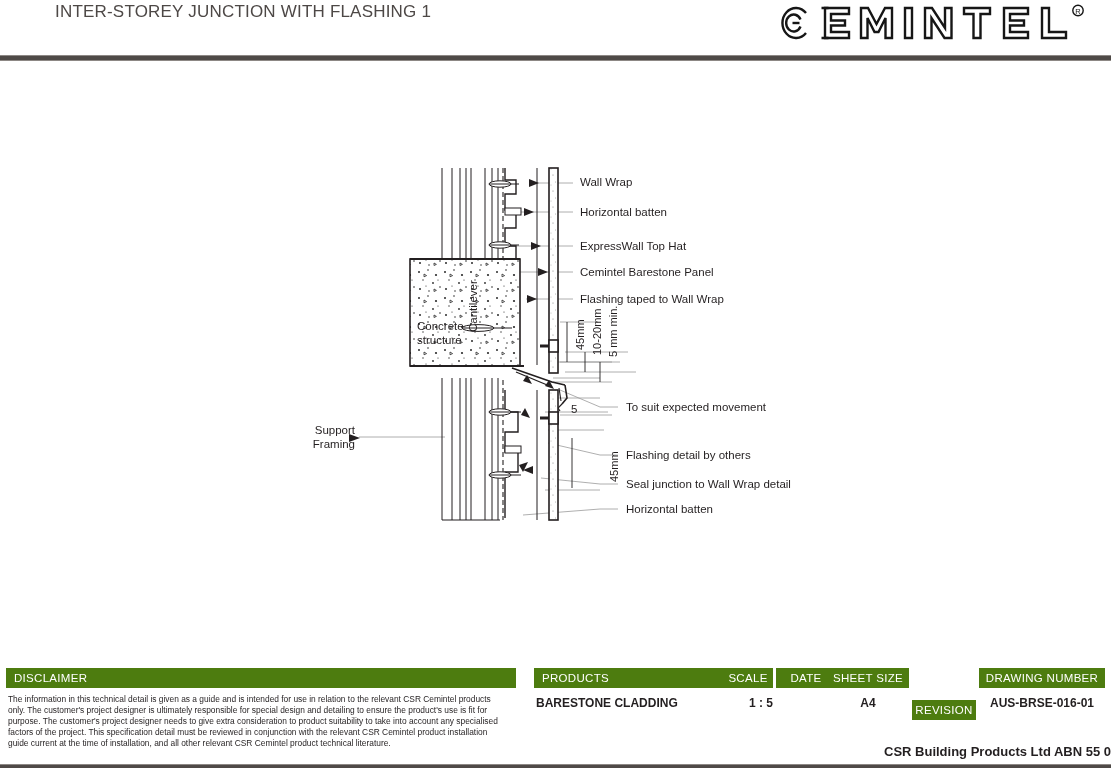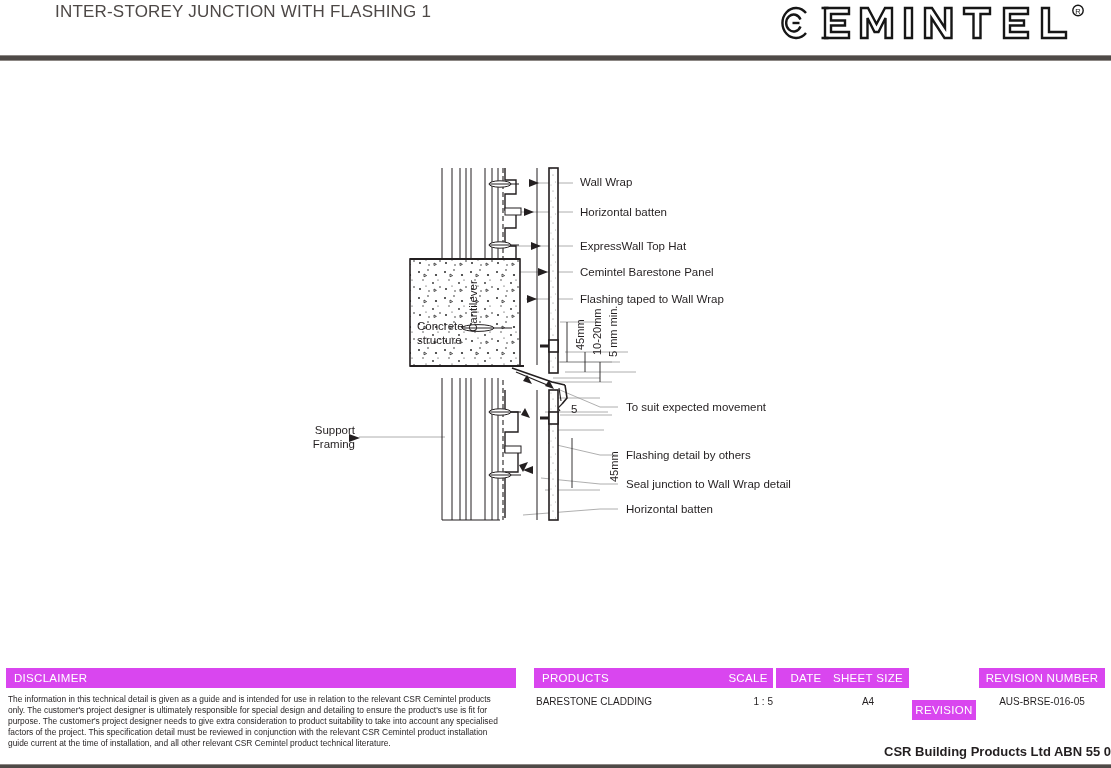--- a/index.html
+++ b/index.html
@@ -13,25 +13,25 @@
   #logo{position:absolute;right:6px;top:2px;height:42px;}
   #header-rule{position:absolute;left:0;top:55px;width:1111px;height:4px;
                background:#4f4a47;border-top:1px solid #8d8885;border-bottom:1px solid #8d8885;}
 
   
   #drawing{position:absolute;left:0;top:60px;width:1111px;height:600px;}
   #drawing svg{display:block;}
 
   
   #footer{position:absolute;left:0;top:664px;width:1111px;height:104px;}
-  .hdrcell{position:absolute;height:20px;background:#d946ef;color:#ffffff;
+  .hdrcell{position:absolute;height:20px;background:#4d7c0f;color:#ffffff;
            font-size:11.5px;line-height:20px;letter-spacing:.3px;}
   .hdrcell.l{padding-left:8px;}
   .hdrcell.c{text-align:center;}
-  .valcell{position:absolute;font-size:10px;color:#231f20;}
+  .valcell{position:absolute;font-size:12px;color:#231f20;font-weight:bold;}
   .valcell.c{text-align:center;}
   #disclaimer-body{position:absolute;left:8px;top:30px;width:500px;font-size:8.4px;
                    line-height:10.9px;color:#231f20;text-align:left;}
   #abn{position:absolute;left:884px;top:80px;font-size:13px;font-weight:bold;
        color:#231f20;white-space:nowrap;}
   #footer-rule{position:absolute;left:0;top:100px;width:1111px;height:4px;
                background:#4f4a47;border-top:1px solid #8d8885;}
 
   
   .lbl{font-family:"Liberation Sans","DejaVu Sans",sans-serif;font-size:11.5px;fill:#231f20;}
@@ -299,27 +299,27 @@
 </div>
 
 <div id="footer">
 
   <div class="hdrcell l" style="left:6px;top:4px;width:502px;">DISCLAIMER</div>
   <div class="hdrcell l" style="left:534px;top:4px;width:186px;">PRODUCTS</div>
   <div class="hdrcell c" style="left:723px;top:4px;width:50px;">SCALE</div>
   <div class="hdrcell c" style="left:776px;top:4px;width:60px;">DATE</div>
   <div class="hdrcell c" style="left:827px;top:4px;width:82px;">SHEET SIZE</div>
   <div class="hdrcell c" style="left:912px;top:4px;width:64px;margin-top:32px;">REVISION</div>
-  <div class="hdrcell c" style="left:979px;top:4px;width:126px;">REVISION NUMBER</div>
+  <div class="hdrcell c" style="left:979px;top:4px;width:126px;">DRAWING NUMBER</div>
 
   <div id="disclaimer-body">The information in this technical detail is given as a guide and is intended for use in relation to the relevant CSR Cemintel products only. The customer's project designer is ultimately responsible for special design and detailing to ensure the product's use is fit for purpose. The customer's project designer needs to give extra consideration to product suitability to take into account any specialised factors of the project. This specification detail must be reviewed in conjunction with the relevant CSR Cemintel product installation guide current at the time of installation, and all other relevant CSR Cemintel product technical literature.</div>
 
   <div class="valcell" style="left:536px;top:32px;width:186px;">BARESTONE CLADDING</div>
   <div class="valcell c" style="left:723px;top:32px;width:50px;text-align:right;">1 : 5</div>
   <div class="valcell c" style="left:776px;top:32px;width:48px;"></div>
   <div class="valcell c" style="left:827px;top:32px;width:82px;">A4</div>
   <div class="valcell c" style="left:912px;top:32px;width:64px;"></div>
-  <div class="valcell c" style="left:979px;top:32px;width:126px;">AUS-BRSE-016-05</div>
+  <div class="valcell c" style="left:979px;top:32px;width:126px;">AUS-BRSE-016-01</div>
 
   <div id="abn">CSR Building Products Ltd ABN  55 008 631 356</div>
 
   <div id="footer-rule"></div>
 </div>
 
 </body></html>

